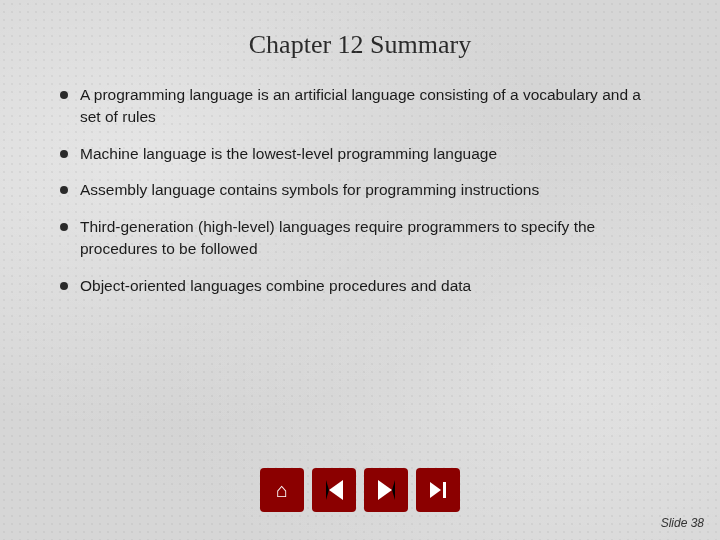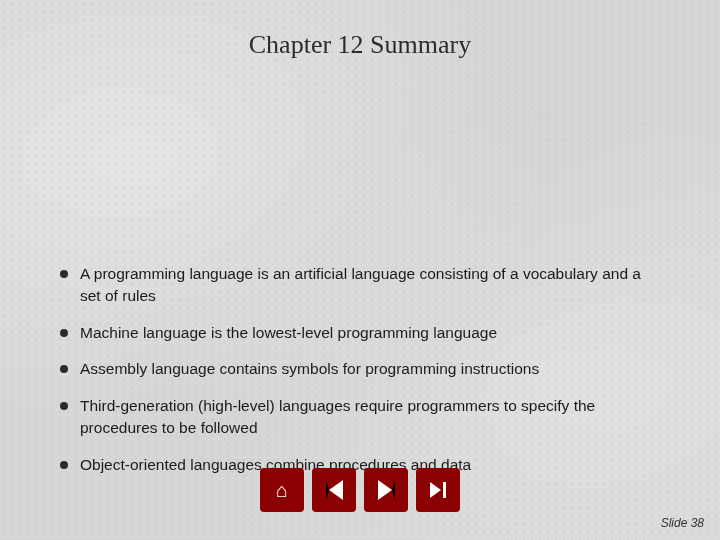--- a/index.html
+++ b/index.html
@@ -17,21 +17,20 @@
       background-color: #d6d6d6;
       background-image:
         radial-gradient(ellipse at 20% 30%, rgba(255,255,255,0.4) 0%, transparent 50%),
         radial-gradient(ellipse at 80% 70%, rgba(255,255,255,0.3) 0%, transparent 50%),
         radial-gradient(ellipse at 50% 50%, rgba(200,200,200,0.5) 0%, transparent 70%);
       position: relative;
       display: flex;
       flex-direction: column;
       align-items: center;
       padding: 30px 60px 64px 60px;
-      justify-content: space-between;
     }
 
     
     .slide::before {
       content: '';
       position: absolute;
       inset: 0;
       background-image: radial-gradient(circle, rgba(150,150,150,0.15) 1px, transparent 1px);
       background-size: 8px 8px;
       pointer-events: none;

